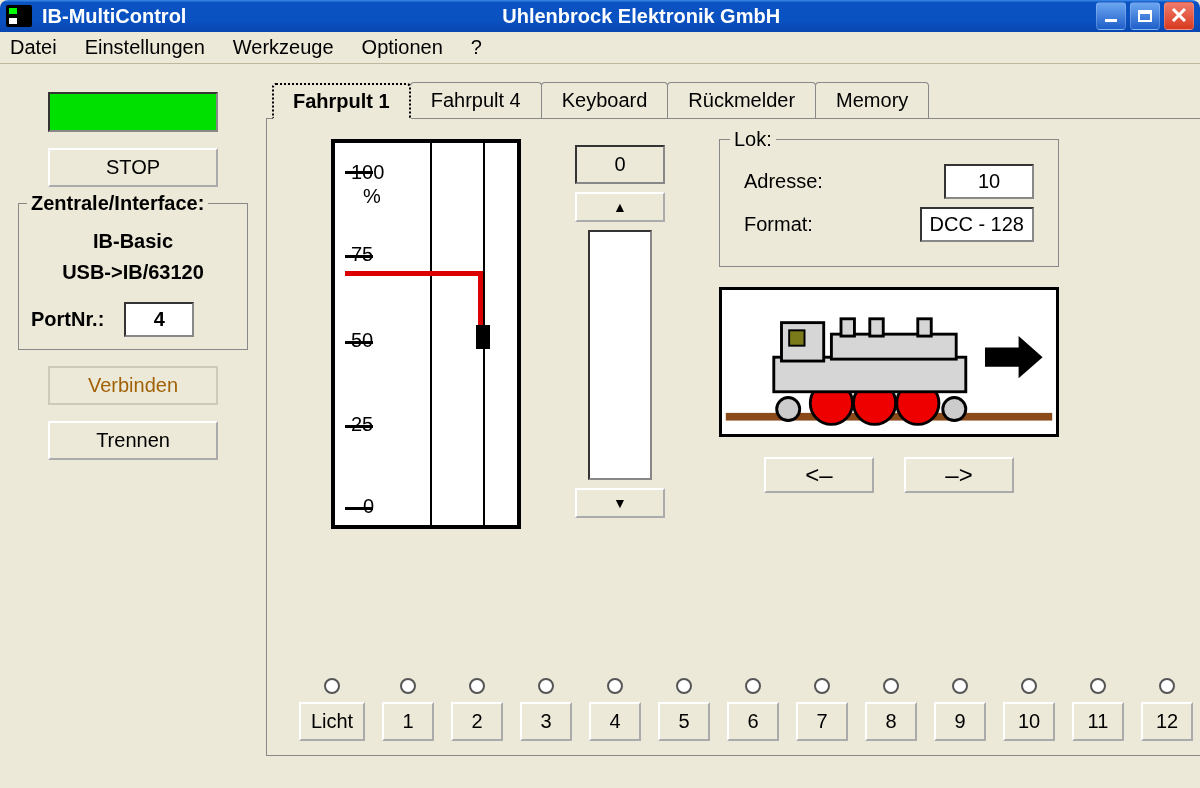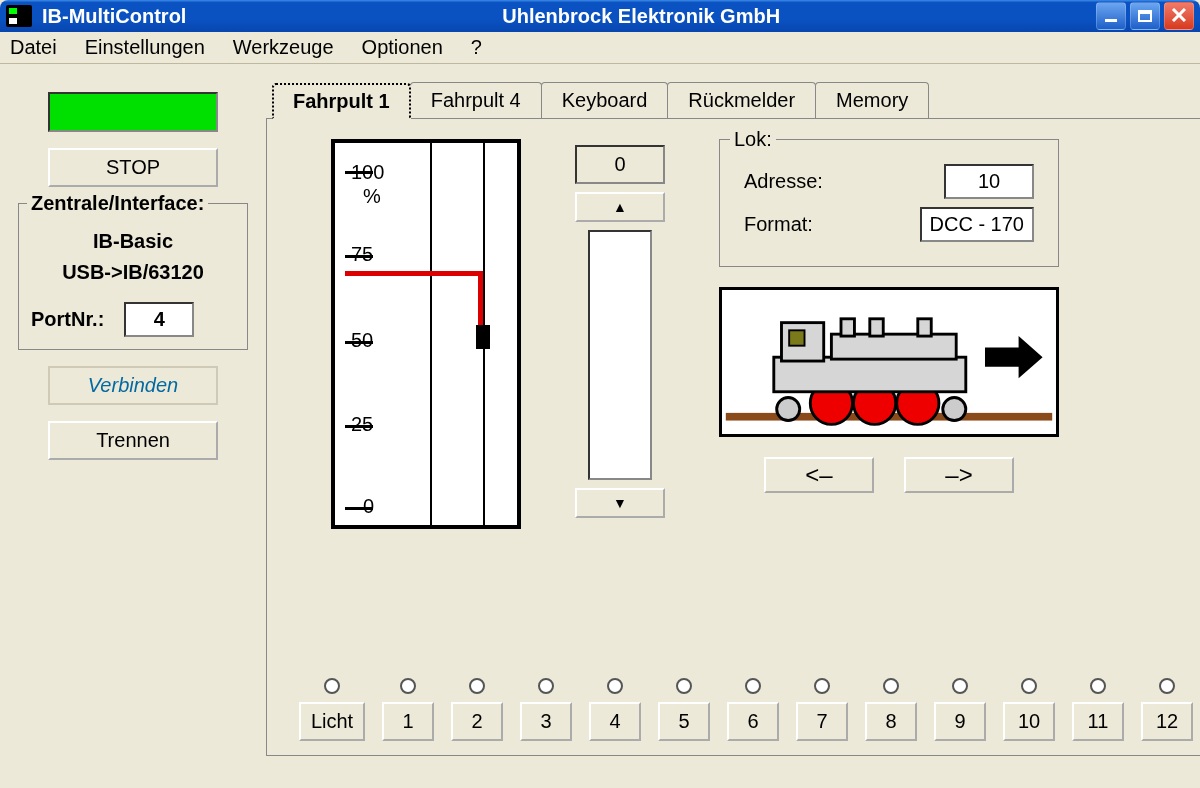--- a/index.html
+++ b/index.html
@@ -28,21 +28,21 @@
 
 
 .menubar { background:#ece9d8; padding:4px 10px; font-size:20px; display:flex; gap:28px; border-bottom:1px solid #c0b89e;}
 .menubar span { cursor:default; }
 
 
 .client { display:flex; padding:18px 18px 18px 18px; gap:18px; height:calc(788px - 40px - 38px);}
 .left-col { width:240px; display:flex; flex-direction:column; align-items:center; gap:16px; padding-top:10px;}
 .indicator { width:170px; height:40px; background:#00e000; border:2px inset #888;}
 .xp-btn { background:#ece9d8; border:2px outset #fff; padding:6px 0; width:170px; text-align:center; font-size:20px; cursor:default;}
-.xp-btn.disabled { color:#0369a1; border:2px solid #cfcab7; background:#ece9d8;font-style:italic;}
+.xp-btn.disabled { color:#a16207; border:2px solid #cfcab7; background:#ece9d8;}
 .fieldset { border:1px solid #888; position:relative; padding:18px 12px 12px; width:230px; text-align:center;font-weight:bold;}
 .fieldset-legend { position:absolute; top:-12px; left:8px; background:#ece9d8; padding:0 4px; font-size:20px;}
 .info-line { font-size:20px; margin:8px 0;}
 .port-row { display:flex; align-items:center; justify-content:flex-start; gap:20px; font-size:20px; margin-top:18px; width:100%;}
 .port-input { width:70px; border:2px inset #888; background:#fff; text-align:center; font-size:20px; padding:4px 0;}
 
 
 .tab-area { flex:1; display:flex; flex-direction:column; }
 .tab-row { display:flex; padding-left:6px;}
 .tab { border:1px solid #888; border-bottom:none; padding:6px 20px; font-size:20px; background:#ece9d8; border-top-left-radius:4px; border-top-right-radius:4px; margin-right:-1px; cursor:default;}
@@ -175,21 +175,21 @@
 
         <div class="right-col">
           <div class="lok-box">
             <div class="legend">Lok:</div>
             <div class="lok-row">
               <span>Adresse:</span>
               <div class="lok-val" style="min-width:90px;">10</div>
             </div>
             <div class="lok-row">
               <span>Format:</span>
-              <div class="lok-val">DCC - 170</div>
+              <div class="lok-val">DCC - 128</div>
             </div>
           </div>
 
           <div class="loco-pic">
             <svg viewBox="0 0 340 150" width="100%" height="100%">
               <rect x="0" y="128" width="340" height="8" fill="#8b4a1a"></rect>
 
               <circle cx="110" cy="118" r="22" fill="#e00" stroke="#000" stroke-width="3"></circle>
               <circle cx="155" cy="118" r="22" fill="#e00" stroke="#000" stroke-width="3"></circle>
               <circle cx="200" cy="118" r="22" fill="#e00" stroke="#000" stroke-width="3"></circle>

